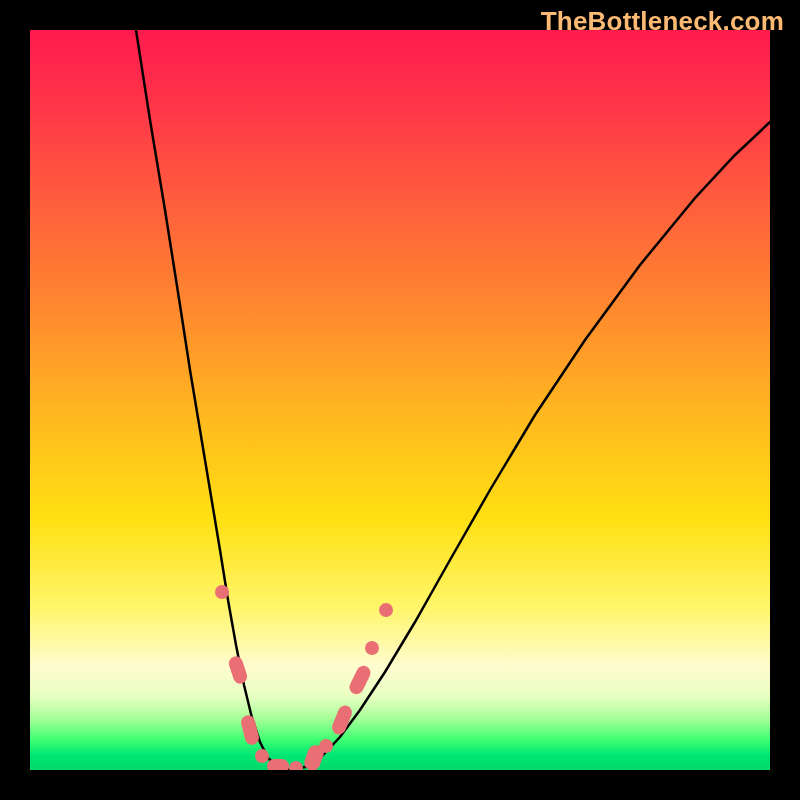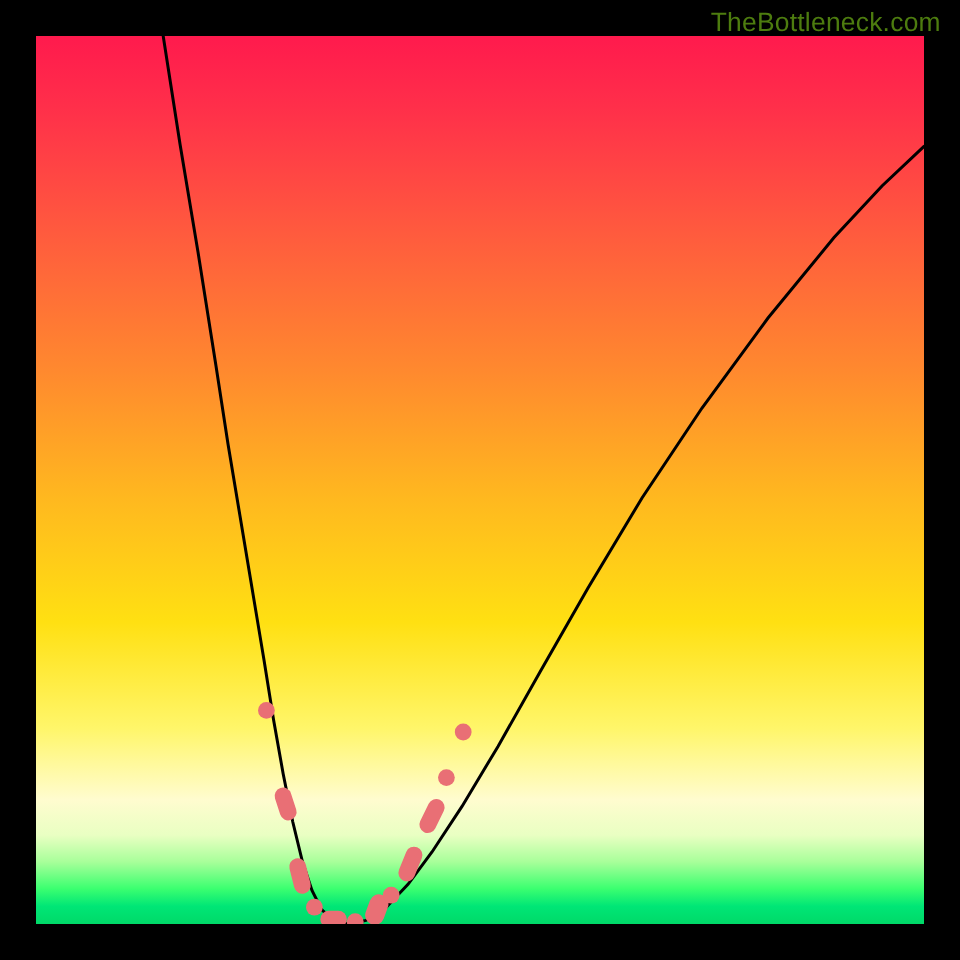--- a/index.html
+++ b/index.html
@@ -39,23 +39,23 @@
       #a8ff9a 93%,
       #3cff70 96%,
       #00e676 98%,
       #00d968 100%
     );
   }
   .watermark {
     position: absolute;
     top: 6px;
     right: 16px;
-    color: #4d7c0f;
-    font-size: 22px;
-    font-weight: 400;
+    color: #fdba74;
+    font-size: 26px;
+    font-weight: 700;
     letter-spacing: 0.2px;
   }
   svg.curve {
     position: absolute;
     top: 0;
     left: 0;
     width: 740px;
     height: 740px;
     display: block;
   }

